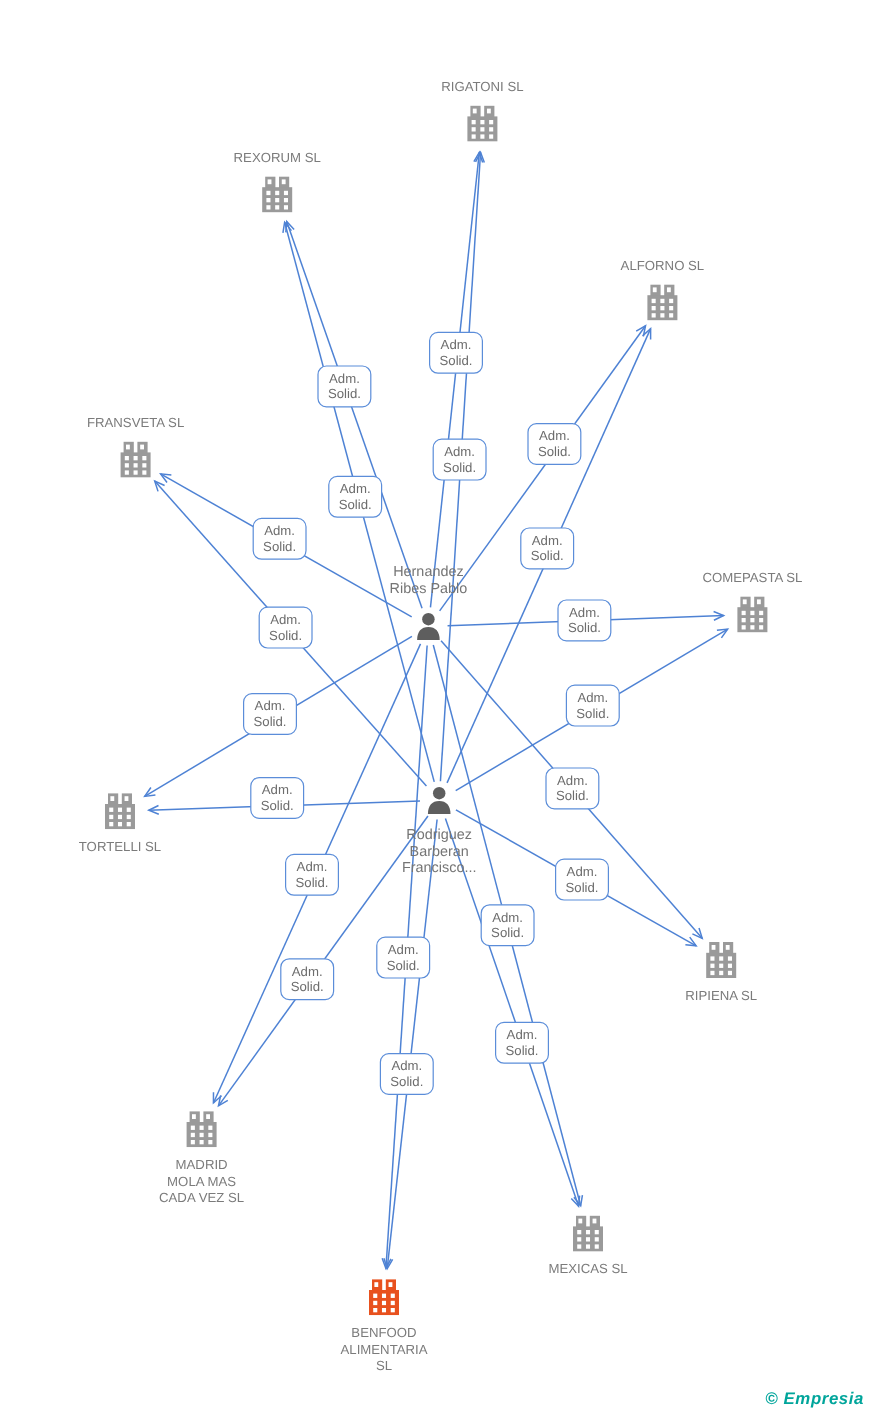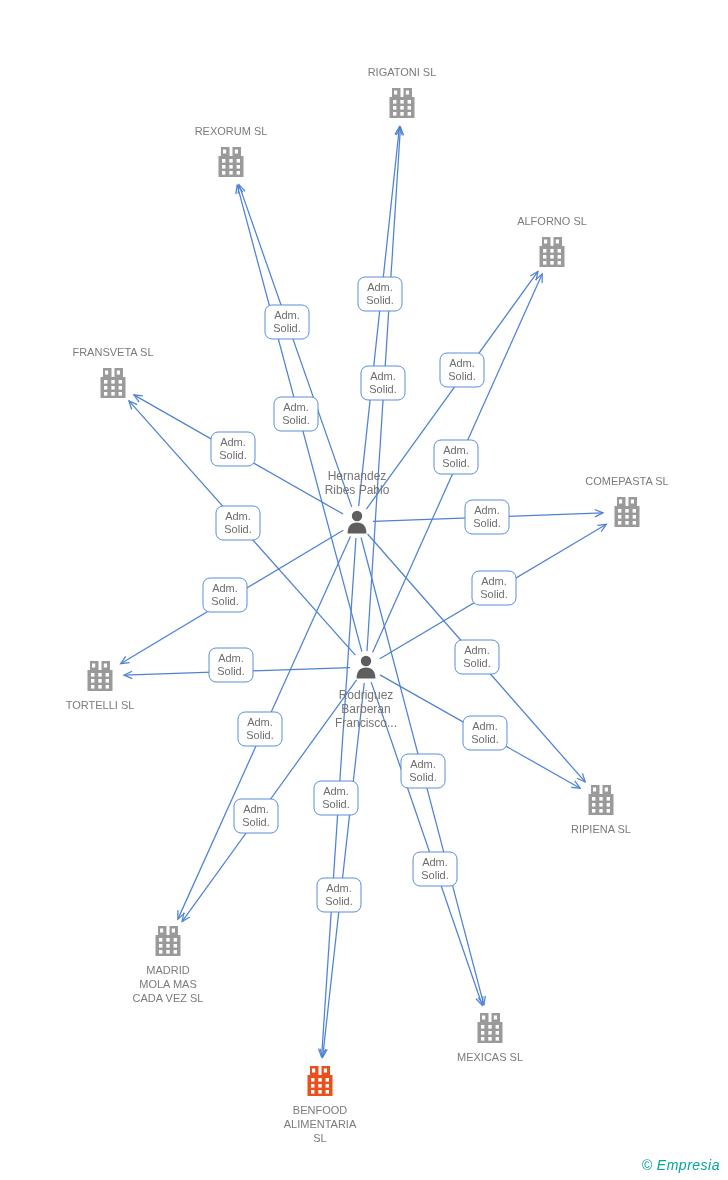--- a/index.html
+++ b/index.html
@@ -11,21 +11,21 @@
     font-family: "Liberation Sans", sans-serif;
     overflow: hidden;
   }
   svg text { font-family: "Liberation Sans", sans-serif; }
   .watermark {
     position: absolute;
     right: 8px;
     bottom: 7px;
     font-size: 14px;
     font-style: italic;
-    font-weight: normal;
+    font-weight: bold;
     letter-spacing: 0.5px;
     user-select: none;
   }
 </style>
 </head>
 <body>
 
 <div class="page">
   <svg width="728" height="1180" viewBox="0 0 728 1180" xmlns="http://www.w3.org/2000/svg">
     <defs>

